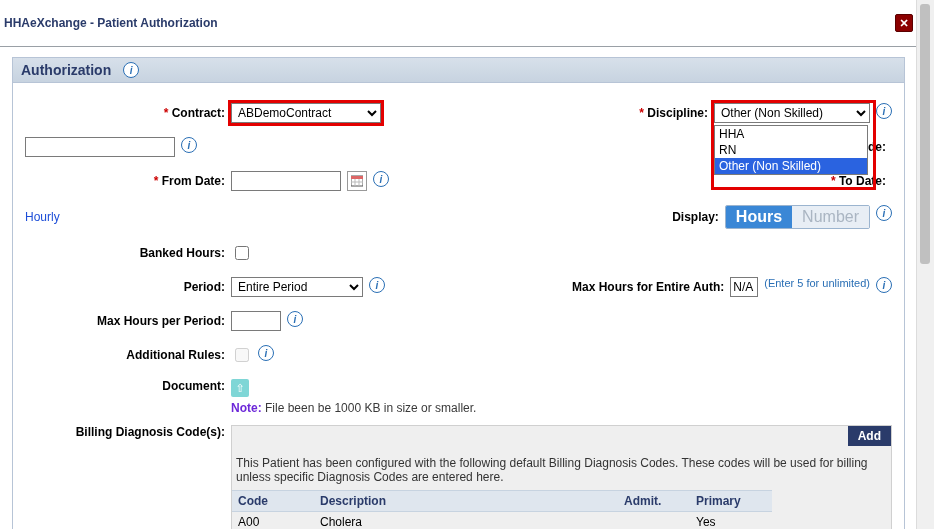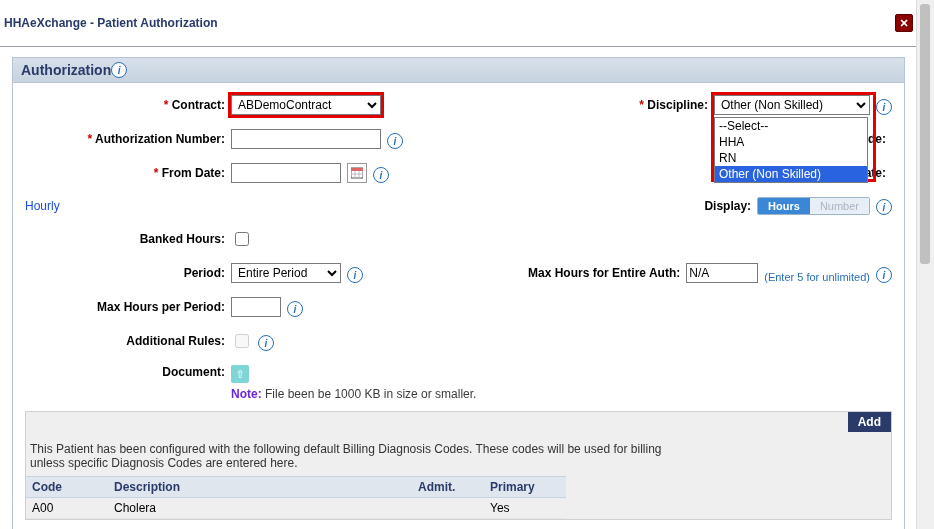--- a/index.html
+++ b/index.html
@@ -5,49 +5,49 @@
   html,body{margin:0;padding:0;font-family:"Segoe UI",Tahoma,Arial,sans-serif;font-size:12px;color:#000;background:#fff}
   .viewport{width:934px;height:529px;overflow:hidden;position:relative}
   .scrollhost{position:absolute;top:0;left:0;right:17px;bottom:0;overflow:hidden}
   .fake-scrollbar{position:absolute;top:0;right:0;width:17px;height:100%;background:#f0f0f0;border-left:1px solid #dcdcdc}
   .fake-thumb{position:absolute;top:4px;left:3px;width:10px;height:260px;background:#c0c0c0;border-radius:3px}
   .titlebar{display:flex;align-items:center;height:22px;padding:12px 4px;border-bottom:1px solid #9aa0a6}
   .titlebar .title{font-weight:bold;color:#2a3b6a;font-size:12px;flex:1}
   .closebox{width:16px;height:16px;background:#8b0000;color:#fff;font-weight:bold;display:flex;align-items:center;justify-content:center;border:1px solid #5a0000;border-radius:2px;font-size:11px;line-height:1}
   .panel-wrap{padding:10px 12px 0 12px}
   .panel{border:1px solid #b7c4d6}
-  .panel-head{background:linear-gradient(#d7e0ea,#c7d3e0);padding:4px 8px;font-size:14px;font-weight:bold;color:#2a3b6a;border-bottom:1px solid #b7c4d6;display:flex;align-items:center;gap:0}
+  .panel-head{background:linear-gradient(#d7e0ea,#c7d3e0);padding:4px 8px;font-size:14px;font-weight:bold;color:#2a3b6a;border-bottom:1px solid #b7c4d6;display:flex;align-items:center;gap:12px}
   .info{display:inline-flex;width:14px;height:14px;border:1px solid #2a6fb5;border-radius:50%;color:#2a6fb5;font-size:10px;font-weight:bold;align-items:center;justify-content:center;font-style:italic;background:#fff}
   .form{position:relative;padding:8px 12px 20px 12px}
   .row{display:flex;align-items:center;margin:0 0 14px 0}
   .lbl{width:200px;text-align:right;padding-right:6px;font-weight:bold;color:#000}
   .req::before{content:"* ";color:#c00}
-  .cell{display:flex;align-items:flex-end;gap:6px}
+  .cell{display:flex;align-items:flex-start;gap:6px}
   .lbl2{flex:1;text-align:right;padding-right:6px;font-weight:bold}
   select,input[type=text]{font-family:inherit;font-size:12px;height:20px;border:1px solid #7a7a7a;background:#fff;padding:0 2px;box-sizing:border-box}
   .hl-red{outline:3px solid #e30000;outline-offset:0}
   .hl-red-box{position:absolute;border:3px solid #e30000;pointer-events:none;box-sizing:border-box}
   .calbtn{width:18px;height:18px;border:1px solid #999;background:#fff;display:inline-flex;align-items:center;justify-content:center}
   .calbtn svg{display:block}
   .toggle{display:inline-flex;border:1px solid #9bb4cf;border-radius:2px;overflow:hidden}
-  .toggle span{padding:2px 10px;font-size:11px}
+  .toggle span{padding:2px 10px;font-size:16px}
   .tog-on{background:#3a87d6;color:#fff;font-weight:bold}
   .tog-off{background:#e8eef5;color:#aab5c2}
   .upload{display:inline-flex;width:18px;height:18px;background:#7fd6d6;border-radius:2px;align-items:center;justify-content:center;color:#fff;font-size:11px}
   .note{color:#3a3a3a}
   .note b{color:#6d28d9}
   .val{color:#1d4ed8}
   .diagbox{margin-top:4px;background:#efefef;border:1px solid #d0d0d0;padding:0}
   .addbtn{float:right;background:#2a3b6a;color:#fff;border:none;font-weight:bold;padding:3px 10px;font-size:12px}
   .diag-note{clear:both;padding:10px 4px 6px 4px;color:#333;max-width:640px}
   table.diag{border-collapse:collapse;width:540px}
   table.diag th{background:#dfe6ee;color:#2a3b6a;text-align:left;padding:3px 6px;font-weight:bold;font-size:12px;border-top:1px solid #c7d3e0;border-bottom:1px solid #c7d3e0}
   table.diag td{padding:3px 6px;border-bottom:1px solid #e6e6e6}
   .textarea{margin-top:14px;height:48px;border:1px solid #7a7a7a;background:#fff}
-  .nafield{background:#ddd;width:72px}
+  .nafield{background:#ddd;width:28px}
   .hint{color:#2a6fb5;font-size:11px}
   .dropdown-pop{position:absolute;left:0;top:22px;width:152px;background:#fff;border:1px solid #7a7a7a;z-index:5}
   .dropdown-pop div{padding:1px 4px;white-space:nowrap;font-size:12px}
   .dropdown-pop .sel{background:#2a63e0;color:#fff}
   .dd-anchor{position:relative;display:inline-block}
   .chk{width:14px;height:14px}
 </style>
 </head>
 <body>
 
@@ -60,47 +60,45 @@
 
     <div class="panel-wrap">
       <div class="panel">
         <div class="panel-head">
           <span>Authorization</span>
           <span class="info">i</span>
         </div>
 
         <div class="form">
 
-          <div class="row" style="margin-top:4px">
+          <div class="row" style="margin-top:12px">
             <div class="lbl req">Contract:</div>
             <div class="cell" style="width:200px">
               <select class="hl-red" style="width:150px">
                 <option>ABDemoContract</option>
               </select>
             </div>
             <div class="lbl2 req">Discipline:</div>
             <div class="cell" style="position:relative">
               <span class="dd-anchor">
                 <select style="width:156px">
                   <option>Other (Non Skilled)</option>
                 </select>
                 <div class="dropdown-pop">
-                  <div>--Select--</div>
                   <div>HHA</div>
                   <div>RN</div>
                   <div class="sel">Other (Non Skilled)</div>
                 </div>
                 <span class="hl-red-box" style="left:-3px;top:-3px;width:165px;height:90px"></span>
               </span>
               <span class="info">i</span>
             </div>
           </div>
 
           <div class="row">
-            <div class="lbl req">Authorization Number:</div>
             <div class="cell" style="width:200px">
               <input type="text" style="width: 150px;">
               <span class="info">i</span>
             </div>
             <div class="lbl2">Service Code:</div>
             <div class="cell"></div>
           </div>
 
           <div class="row">
             <div class="lbl req">From Date:</div>
@@ -136,21 +134,21 @@
           <div class="row">
             <div class="lbl">Banked Hours:</div>
             <div class="cell" style="width:200px">
               <input type="checkbox" class="chk" style="">
             </div>
           </div>
 
           <div class="row">
             <div class="lbl">Period:</div>
             <div class="cell" style="width:200px">
-              <select style="width:110px">
+              <select style="width:132px">
                 <option>Entire Period</option>
               </select>
               <span class="info">i</span>
             </div>
             <div class="lbl2">Max Hours for Entire Auth:</div>
             <div class="cell">
               <input type="text" class="nafield" readonly="" value="N/A" style="">
               <span class="hint">(Enter 5 for unlimited)</span>
               <span class="info">i</span>
             </div>
@@ -176,20 +174,21 @@
             <div class="lbl">Document:</div>
             <div class="cell" style="flex-direction:column;align-items:flex-start;gap:4px">
               <span class="upload">⇧</span>
               <span class="note">
                 <b>Note:</b><span> File been be 1000 KB in size or smaller.</span>
               </span>
             </div>
           </div>
 
           <div class="row" style="align-items:flex-start">
+            <div class="lbl" style="padding-top:4px">Billing Diagnosis Code(s):</div>
             <div style="flex:1">
               <div class="diagbox">
                 <button class="addbtn">Add</button>
                 <div class="diag-note">This Patient has been configured with the following default Billing Diagnosis Codes. These codes will be used for billing unless specific Diagnosis Codes are entered here.</div>
                 <table class="diag">
                   <thead>
                       <tr>
                     <th style="width:70px">Code</th>
                     <th>Description</th>
                     <th style="width:60px">Admit.</th>

